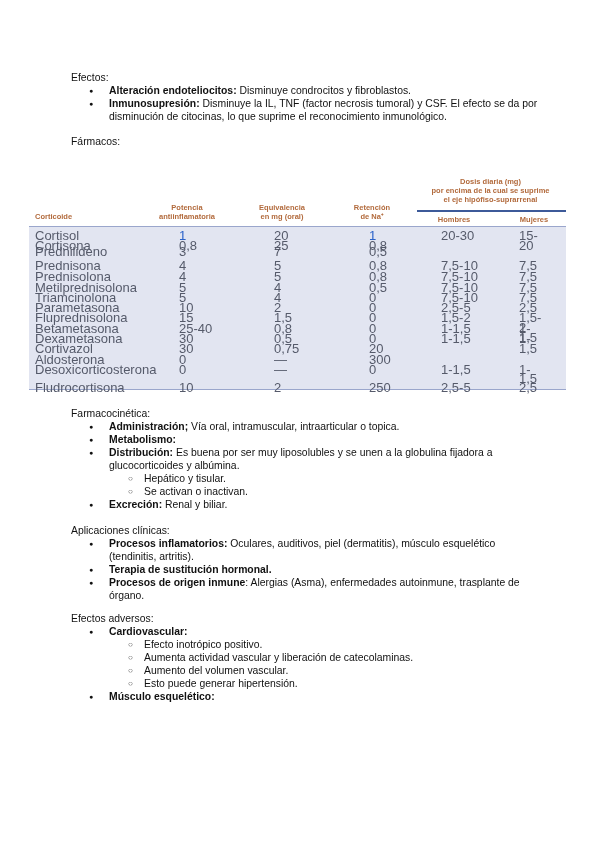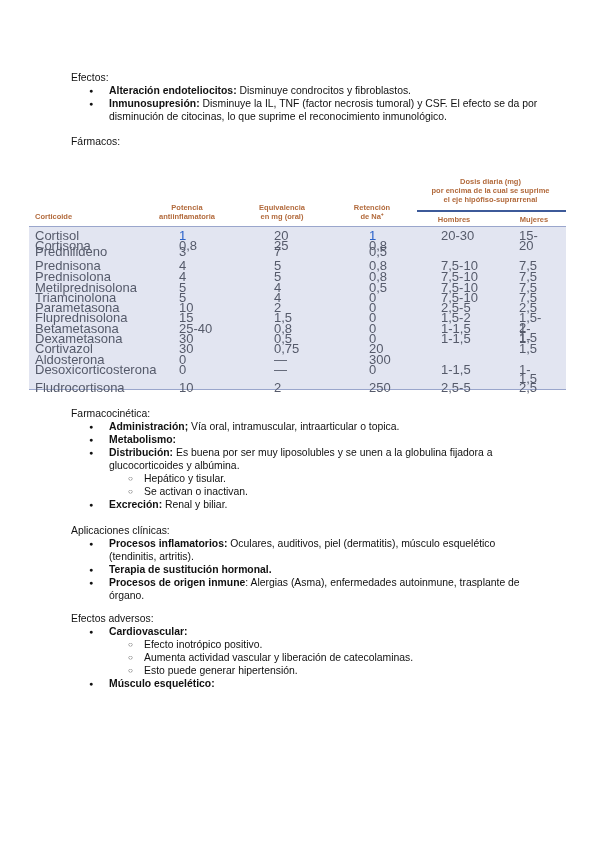--- a/index.html
+++ b/index.html
@@ -202,15 +202,16 @@
   <li><span class="b">Procesos inflamatorios:</span><span> Oculares, auditivos, piel (dermatitis), músculo esquelético (tendinitis, artritis).</span></li>
   <li><span class="b">Terapia de sustitución hormonal.</span></li>
   <li><span class="b">Procesos de origen inmune</span><span>: Alergias (Asma), enfermedades autoinmune, trasplante de órgano.</span></li>
 </ul>
 
 <div class="sec" style="top:612px">Efectos adversos:</div>
 <ul class="list" style="top:625px">
   <li><span class="b">Cardiovascular:</span></li>
   <li class="sub">Efecto inotrópico positivo.</li>
   <li class="sub">Aumenta actividad vascular y liberación de catecolaminas.</li>
+  <li class="sub">Aumento del volumen vascular.</li>
   <li class="sub">Esto puede generar hipertensión.</li>
   <li><span class="b">Músculo esquelético:</span></li>
 </ul>
 
 </body></html>

